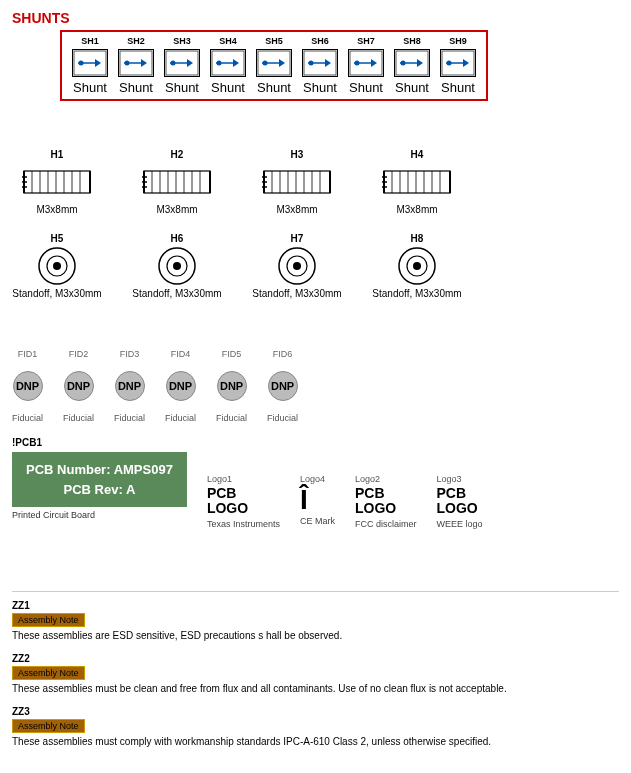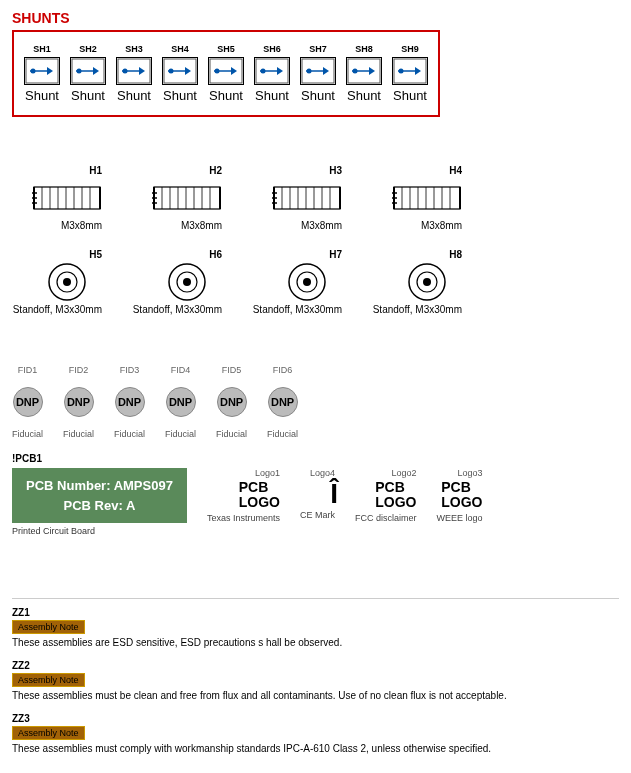--- a/index.html
+++ b/index.html
@@ -17,23 +17,24 @@
     
     .shunts-title {
       font-size: 14px;
       font-weight: bold;
       color: #c00;
       margin-bottom: 4px;
     }
     .shunts-box {
       border: 2px solid #c00;
       display: inline-flex;
-      padding: 12px 10px;
+      padding: 4px 10px;
       gap: 10px;
       margin-bottom: 20px;
+      margin-left: 48px;
     }
     .shunt-item {
       display: flex;
       flex-direction: column;
       align-items: center;
       gap: 3px;
     }
     .shunt-label {
       font-size: 9px;
       font-weight: bold;
@@ -58,21 +59,21 @@
     }
     .component-row {
       display: flex;
       gap: 30px;
       margin-bottom: 18px;
       flex-wrap: wrap;
     }
     .component-item {
       display: flex;
       flex-direction: column;
-      align-items: flex-end;
+      align-items: center;
       gap: 2px;
       min-width: 90px;
     }
     .component-ref {
       font-size: 10px;
       font-weight: bold;
     }
     .component-symbol {
       width: 70px;
       height: 40px;
@@ -150,22 +151,23 @@
       min-width: 160px;
     }
     .pcb-desc {
       font-size: 9px;
       margin-top: 3px;
       color: #333;
     }
     .logo-item {
       display: flex;
       flex-direction: column;
-      align-items: flex-end;
+      align-items: flex-start;
       gap: 2px;
+      margin-top: 22px;
     }
     .logo-ref {
       font-size: 9px;
       color: #555;
     }
     .logo-text {
       font-size: 14px;
       font-weight: bold;
       line-height: 1.1;
     }

